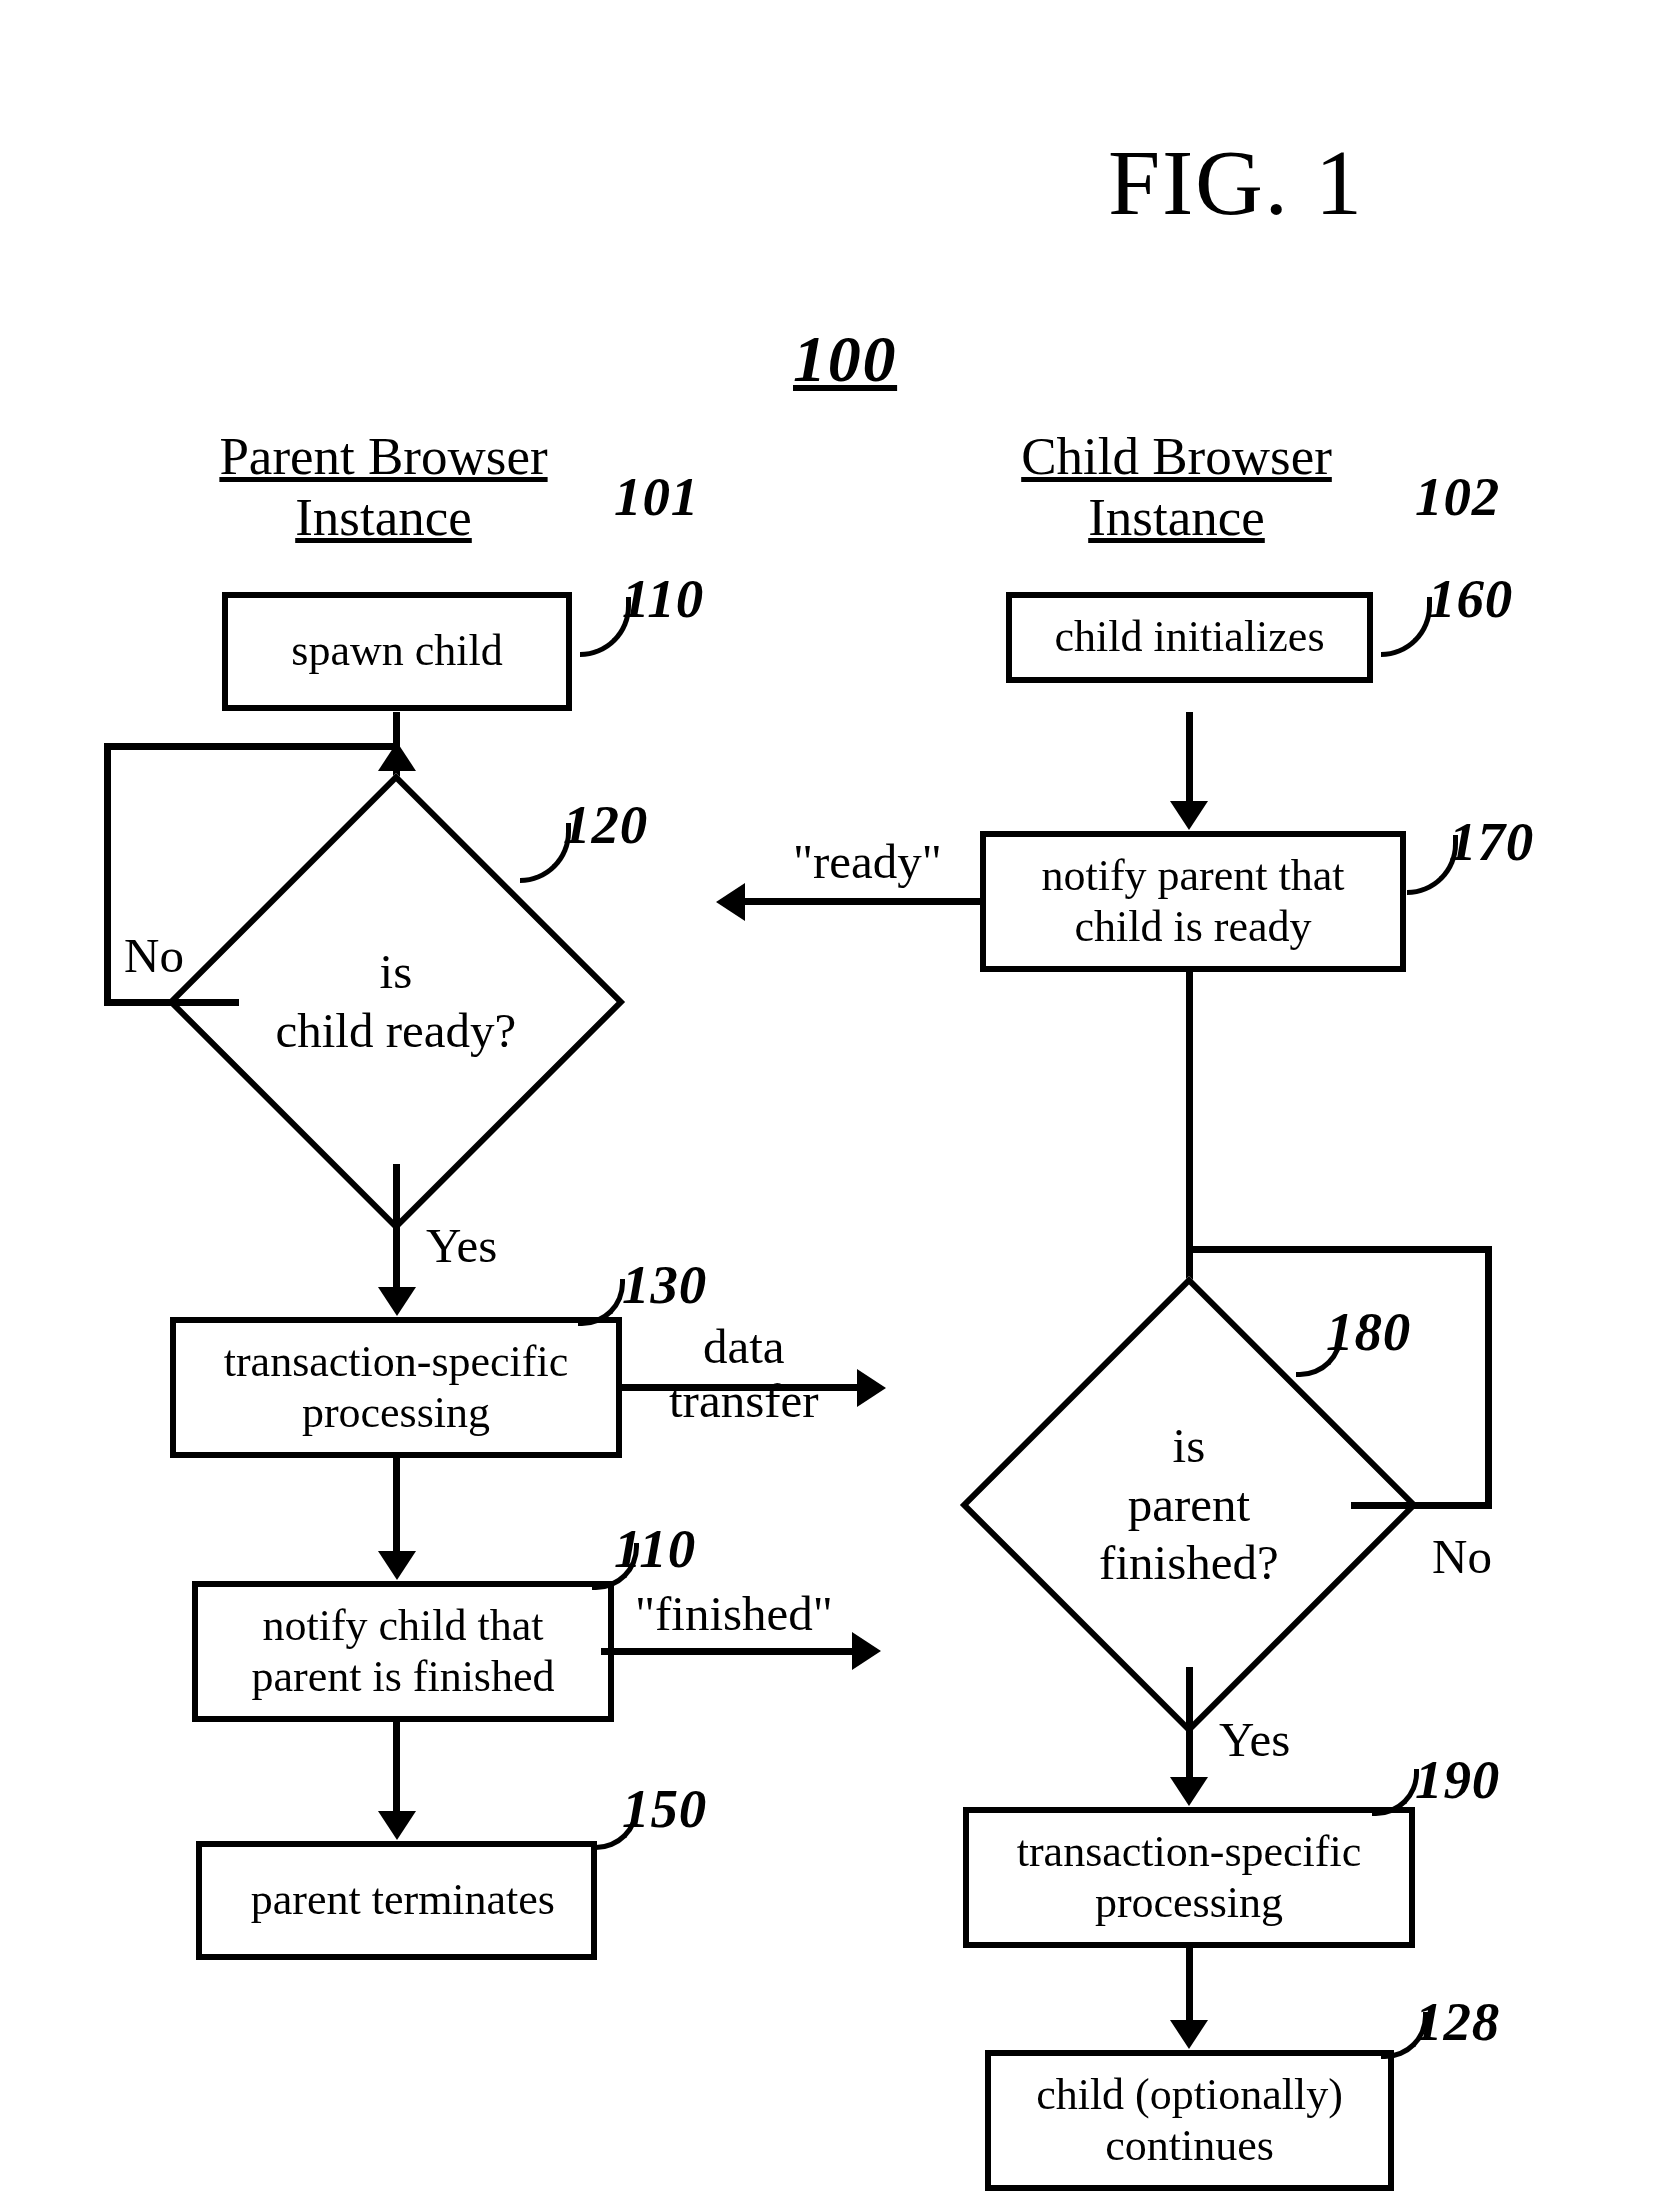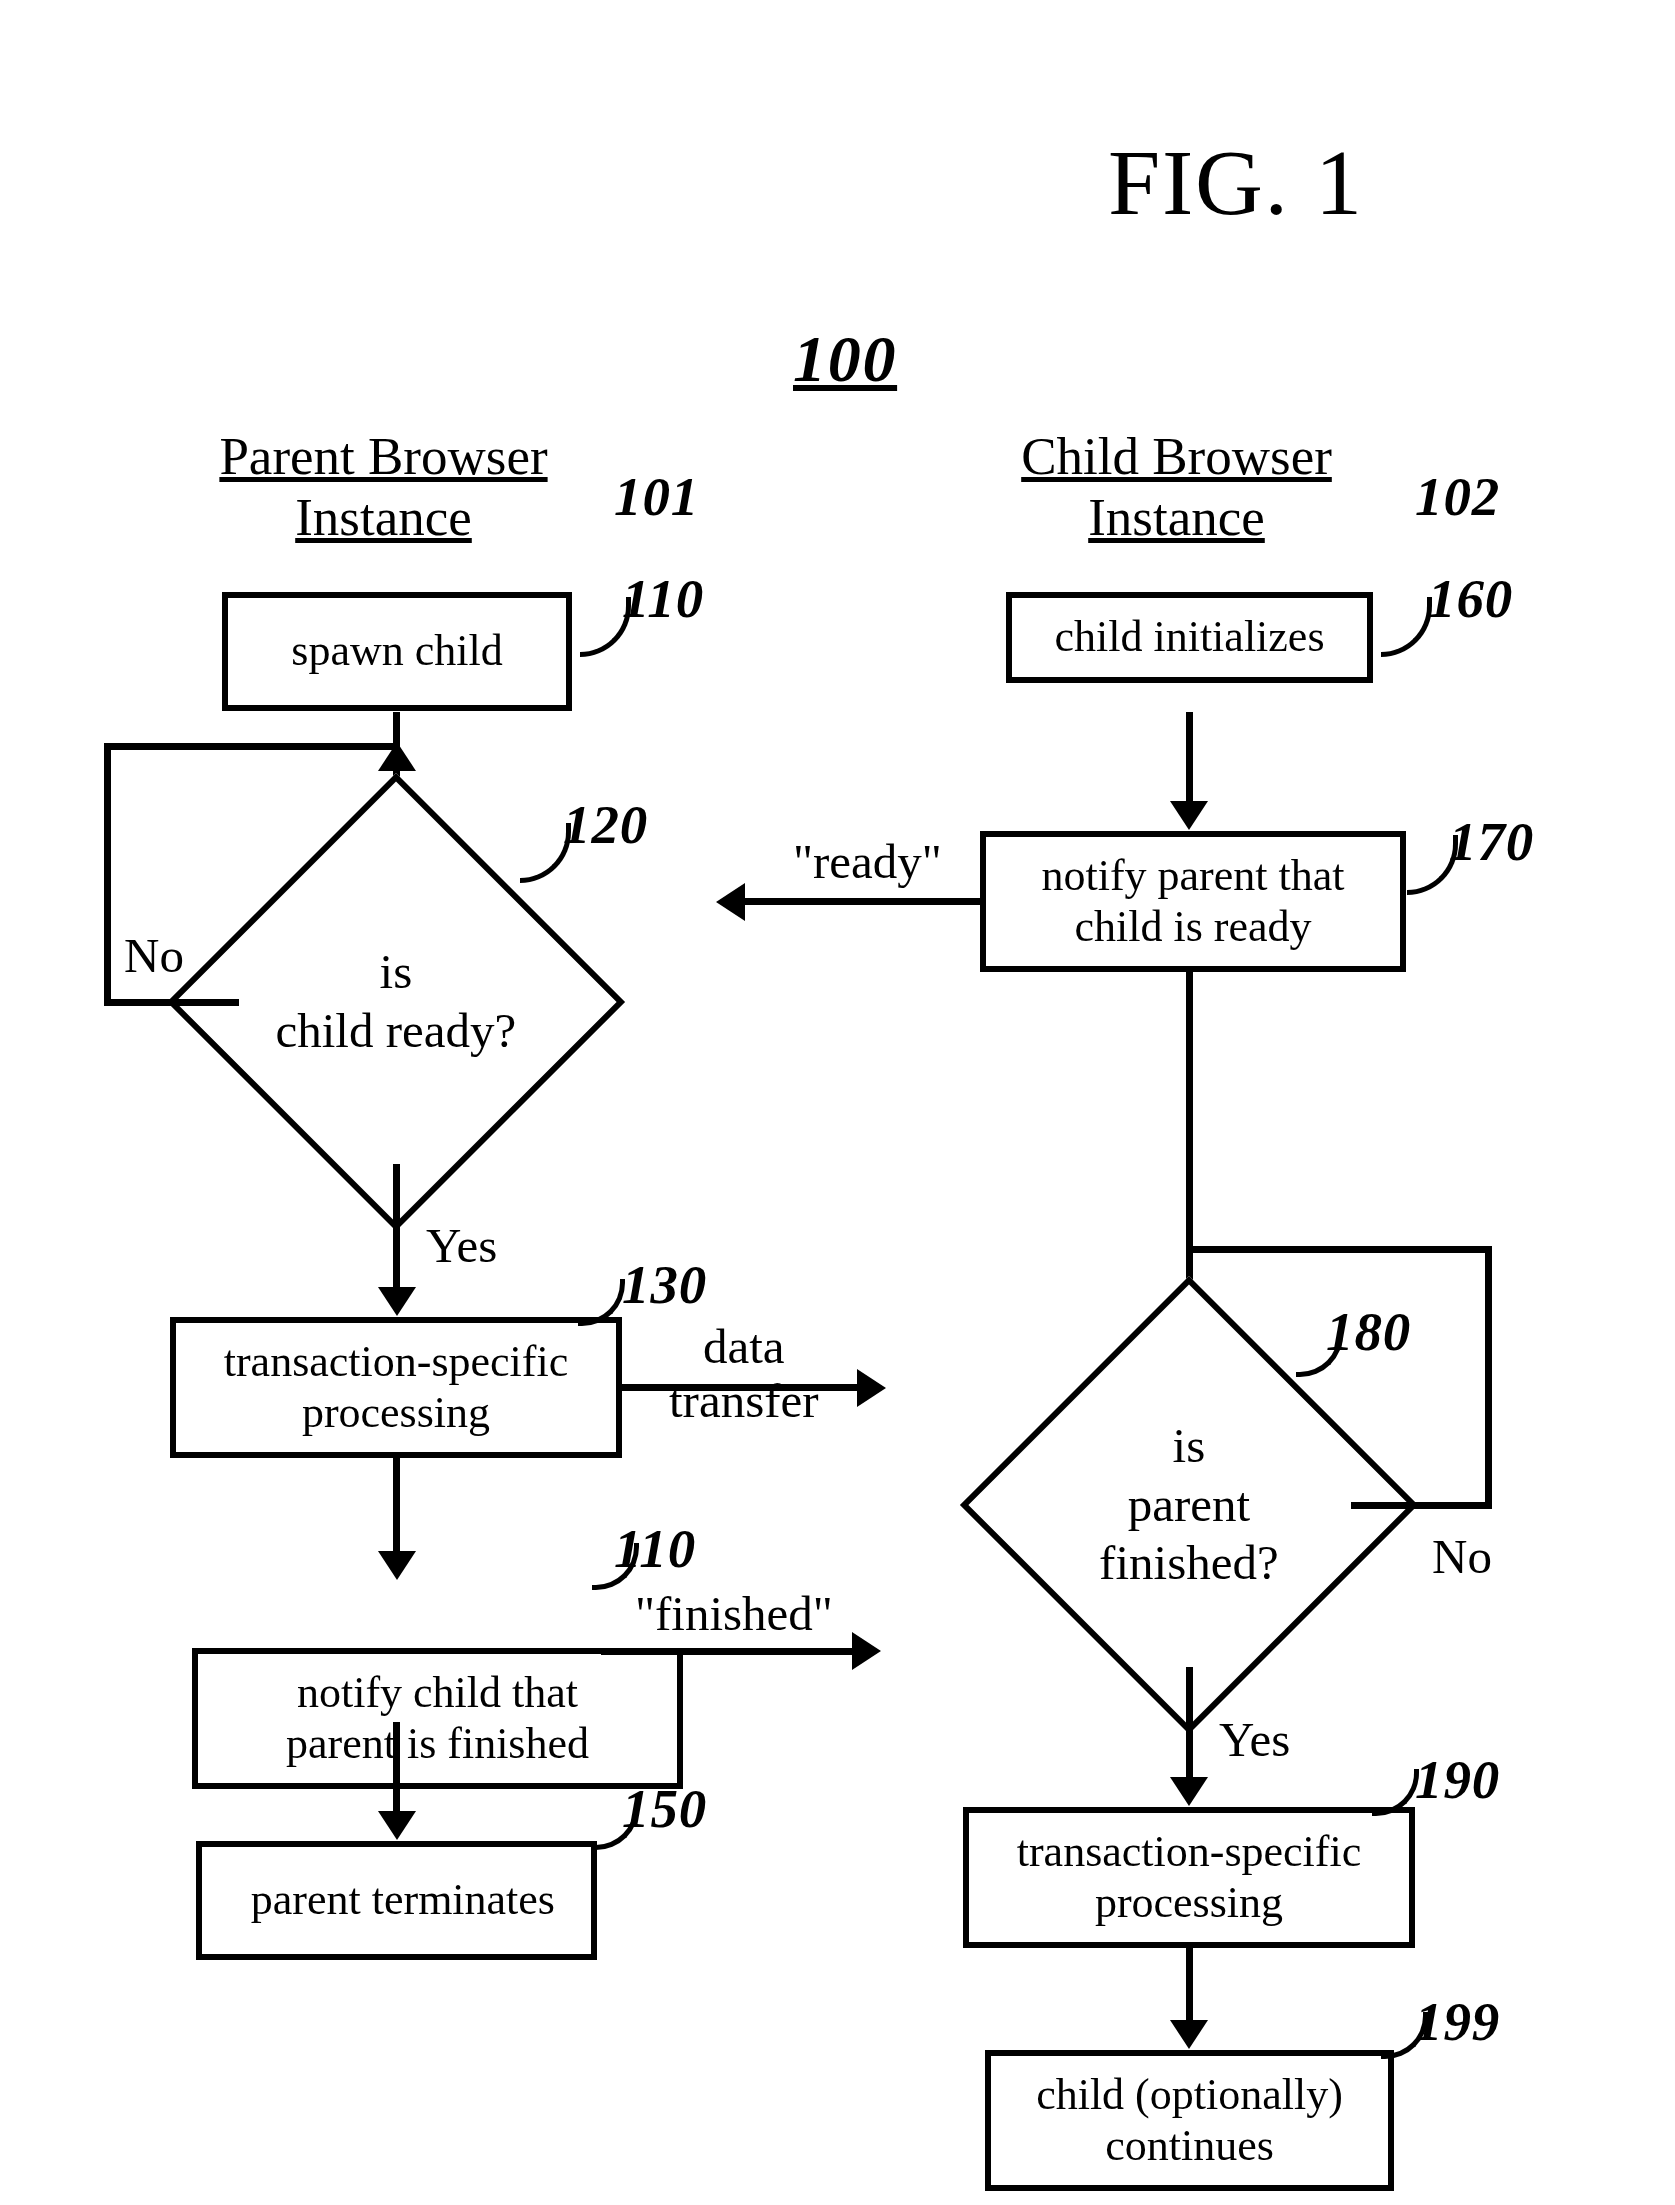--- a/index.html
+++ b/index.html
@@ -176,21 +176,21 @@
   <div class="ref" style="left:622px; top:1253px;">130</div>
 
   <div class="hline" style="left:622px; top:1384px; width:239px;"></div>
   <div class="ah-right" style="left:857px; top:1369px;"></div>
   <div class="lbl" style="left:669px; top:1320px; white-space:pre-line;">data
 transfer</div>
 
   <div class="vline" style="left:393px; top:1458px; height:98px;"></div>
   <div class="ah-down" style="left:378px; top:1551px;"></div>
 
-  <div class="box" style="left:192px; top:1648px; width:491px; height:141px;">
+  <div class="box" style="left:192px; top:1581px; width:422px; height:141px;">
     <span style="white-space:pre-line;">notify child that
 parent is finished</span>
   </div>
   <div class="hook" style="left:592px; top:1543px; width:47px; height:47px; border-bottom-right-radius:43px;"></div>
   <div class="ref" style="left:614px; top:1517px;">110</div>
 
   <div class="hline" style="left:601px; top:1648px; width:256px;"></div>
   <div class="ah-right" style="left:852px; top:1632px;"></div>
   <div class="lbl" style="left:635px; top:1587px;">"finished"</div>
 
@@ -252,16 +252,16 @@
   <div class="ref" style="left:1415px; top:1748px;">190</div>
 
   <div class="vline" style="left:1186px; top:1948px; height:77px;"></div>
   <div class="ah-down" style="left:1170px; top:2020px;"></div>
 
   <div class="box" style="left:985px; top:2050px; width:409px; height:141px;">
     <span style="white-space:pre-line;">child (optionally)
 continues</span>
   </div>
   <div class="hook" style="left:1381px; top:2012px; width:47px; height:47px; border-bottom-right-radius:43px;"></div>
-  <div class="ref" style="left:1415px; top:1990px;">199</div>
+  <div class="ref" style="left:1415px; top:1990px;">128</div>
 
 </div>
 
 
 </body></html>

